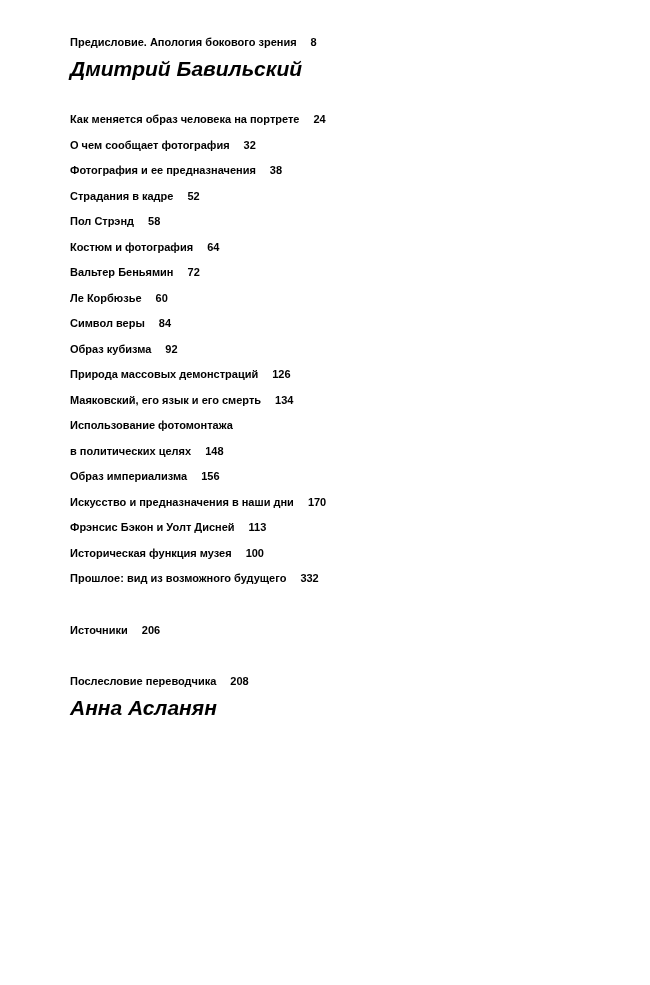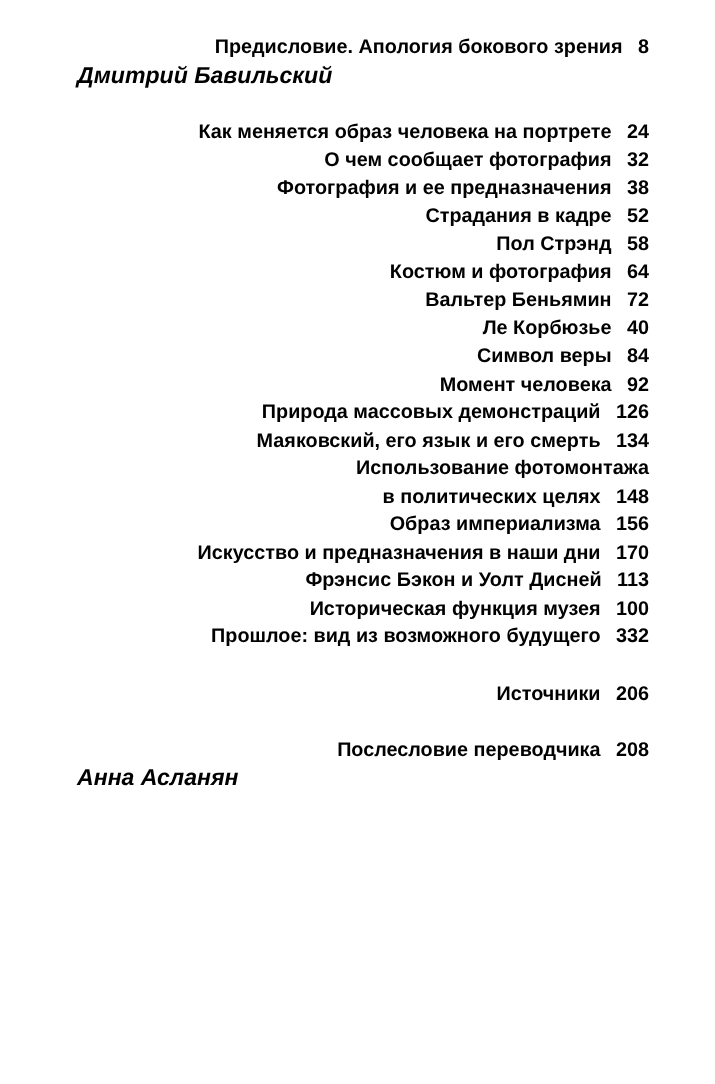--- a/index.html
+++ b/index.html
@@ -21,25 +21,24 @@
     box-sizing: border-box;
     padding: 30px 60px 0 70px;
   }
   .toc {
     display: block;
   }
   .toc-group {
     margin-bottom: 26px;
   }
   .entry {
-    font-size: 18px;
+    font-size: 11px;
     font-weight: bold;
     line-height: 25.5px;
     white-space: nowrap;
-    text-align: right;
   }
   .entry .title {
     display: inline;
   }
   .entry .page-no {
     display: inline;
     margin-left: 14px;
   }
   .entry.cont {
     
@@ -81,27 +80,27 @@
       <div class="entry">
         <span class="title">Пол Стрэнд</span><span class="page-no">58</span>
       </div>
       <div class="entry">
         <span class="title">Костюм и фотография</span><span class="page-no">64</span>
       </div>
       <div class="entry">
         <span class="title">Вальтер Беньямин</span><span class="page-no">72</span>
       </div>
       <div class="entry">
-        <span class="title">Ле Корбюзье</span><span class="page-no">40</span>
+        <span class="title">Ле Корбюзье</span><span class="page-no">60</span>
       </div>
       <div class="entry">
         <span class="title">Символ веры</span><span class="page-no">84</span>
       </div>
       <div class="entry">
-        <span class="title">Момент человека</span><span class="page-no">92</span>
+        <span class="title">Образ кубизма</span><span class="page-no">92</span>
       </div>
       <div class="entry">
         <span class="title">Природа массовых демонстраций</span><span class="page-no">126</span>
       </div>
       <div class="entry">
         <span class="title">Маяковский, его язык и его смерть</span><span class="page-no">134</span>
       </div>
 
       <div class="entry">
         <span class="title">Использование фотомонтажа</span>

